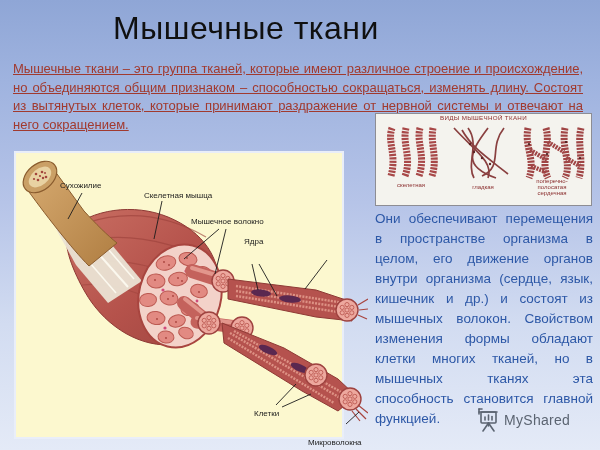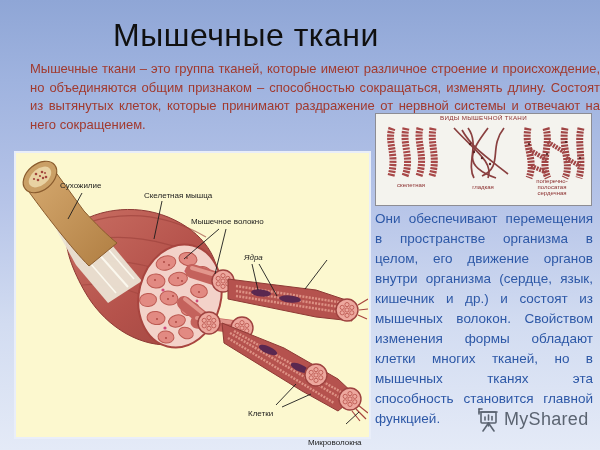--- a/index.html
+++ b/index.html
@@ -2,34 +2,34 @@
 <html><head>
 <meta charset="utf-8">
 <style>
   html,body{margin:0;padding:0;}
   body{font-family:"Liberation Sans",sans-serif;}
   .slide{
     position:relative;width:600px;height:450px;overflow:hidden;
     background:linear-gradient(180deg,#8fa6d6 0%,#9fb3df 18%,#b6c4e8 45%,#d2dcf1 72%,#e4eaf7 100%);
   }
   .title{
-    position:absolute;top:17px;left:0;width:492px;margin:0;
+    position:absolute;top:10px;left:0;width:492px;margin:0;
     text-align:center;font-size:32px;font-weight:normal;color:#101010;
     font-family:"Liberation Sans",sans-serif;letter-spacing:0.5px;
   }
   .intro{
-    position:absolute;top:60px;left:30px;width:570px;margin:0;
-    text-align:justify;font-size:13px;line-height:18.5px;color:#a13a2f;
+    position:absolute;top:60px;left:13px;width:570px;margin:0;
+    text-align:justify;font-size:13px;line-height:18.5px;color:#a13a2f;text-decoration:underline;
   }
   .bodytext{
     position:absolute;top:209px;left:375px;width:218px;margin:0;
     text-align:justify;font-size:13.5px;line-height:20px;color:#2d58a7;
   }
   .diagram{
-    position:absolute;left:14px;top:151px;width:357px;height:288px;
+    position:absolute;left:14px;top:151px;width:330px;height:288px;
     background:#fcf8cf;border:2px solid #e9eef9;box-sizing:border-box;
   }
   .diagram svg{position:absolute;left:0;top:0;}
   .dlabel{
     position:absolute;font-size:8px;color:#1b1b1b;line-height:9px;white-space:nowrap;
   }
   .dlabel.wrap{white-space:normal;text-align:center;}
   .tissue-card{
     position:absolute;left:375px;top:113px;width:217px;height:93px;
     background:#f4f3ee;border:1px solid #8d8d94;box-sizing:border-box;
@@ -40,21 +40,21 @@
     letter-spacing:0.4px;white-space:nowrap;
   }
   .tlabel{
     position:absolute;font-size:8px;color:#8b2f2f;text-align:center;
     transform:scale(0.75);transform-origin:50% 0;line-height:8px;
   }
   .watermark{
     position:absolute;left:476px;top:406px;display:flex;align-items:center;gap:4px;
     color:#4d5663;opacity:0.9;cursor:pointer;text-decoration:none;
   }
-  .watermark .wm-text{font-size:18px;letter-spacing:0.3px;}
+  .watermark .wm-text{font-size:14px;letter-spacing:0.3px;}
 </style>
 </head>
 <body>
 
 <div class="slide">
 
   <h1 class="title">Мышечные ткани</h1>
 
   <p class="intro">Мышечные ткани – это группа тканей, которые имеют различное строение и происхождение, но объединяются общим признаком – способностью сокращаться, изменять длину. Состоят из вытянутых клеток, которые принимают раздражение от нервной системы и отвечают на него сокращением.</p>
 
@@ -199,22 +199,22 @@
         <path d="M311,107 L289,136"></path>
         <path d="M260,252 L280,231"></path>
         <path d="M266,254 L295,241"></path>
         <path d="M330,271 L343,259"></path>
       </g>
     </svg>
 
     <div class="dlabel" style="left:44px;top:28px;">Сухожилие</div>
     <div class="dlabel" style="left:128px;top:38px;">Скелетная мышца</div>
     <div class="dlabel" style="left:175px;top:64px;">Мышечное волокно</div>
-    <div class="dlabel" style="left:228px;top:100px;font-style:italic;">Ядра</div>
-    <div class="dlabel" style="left:232px;top:256px;text-align:right;">Клетки</div>
+    <div class="dlabel" style="left:228px;top:84px;">Ядра</div>
+    <div class="dlabel" style="left:238px;top:256px;text-align:right;">Клетки</div>
     <div class="dlabel" style="left:292px;top:285px;">Микроволокна</div>
   </div>
 
   <div class="tissue-card">
     <div class="tissue-caption">ВИДЫ МЫШЕЧНОЙ ТКАНИ</div>
     <svg width="215" height="91" viewBox="0 0 215 91">
 
       <g stroke="#a84848" stroke-width="7" stroke-dasharray="2.2 1.1" fill="none">
         <path d="M16,14 C11,28 21,40 15,62"></path>
         <path d="M30,14 C26,30 36,44 29,62"></path>

